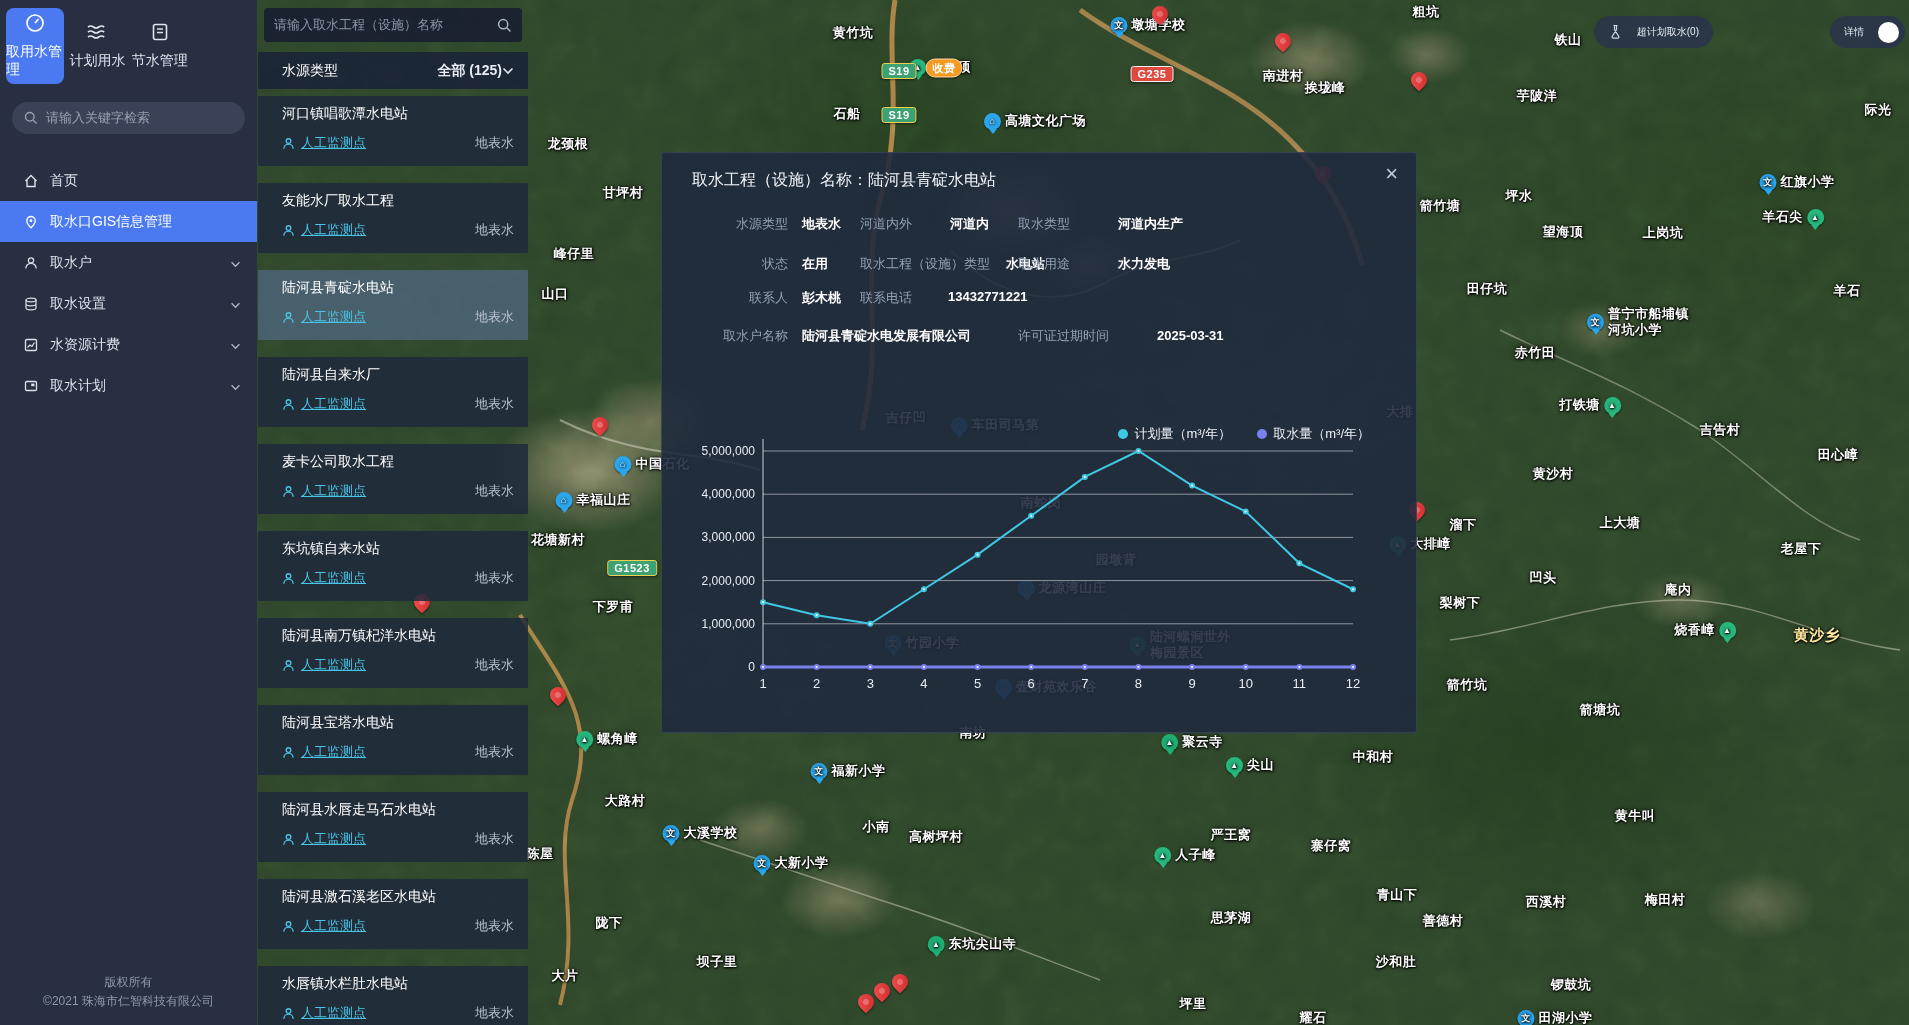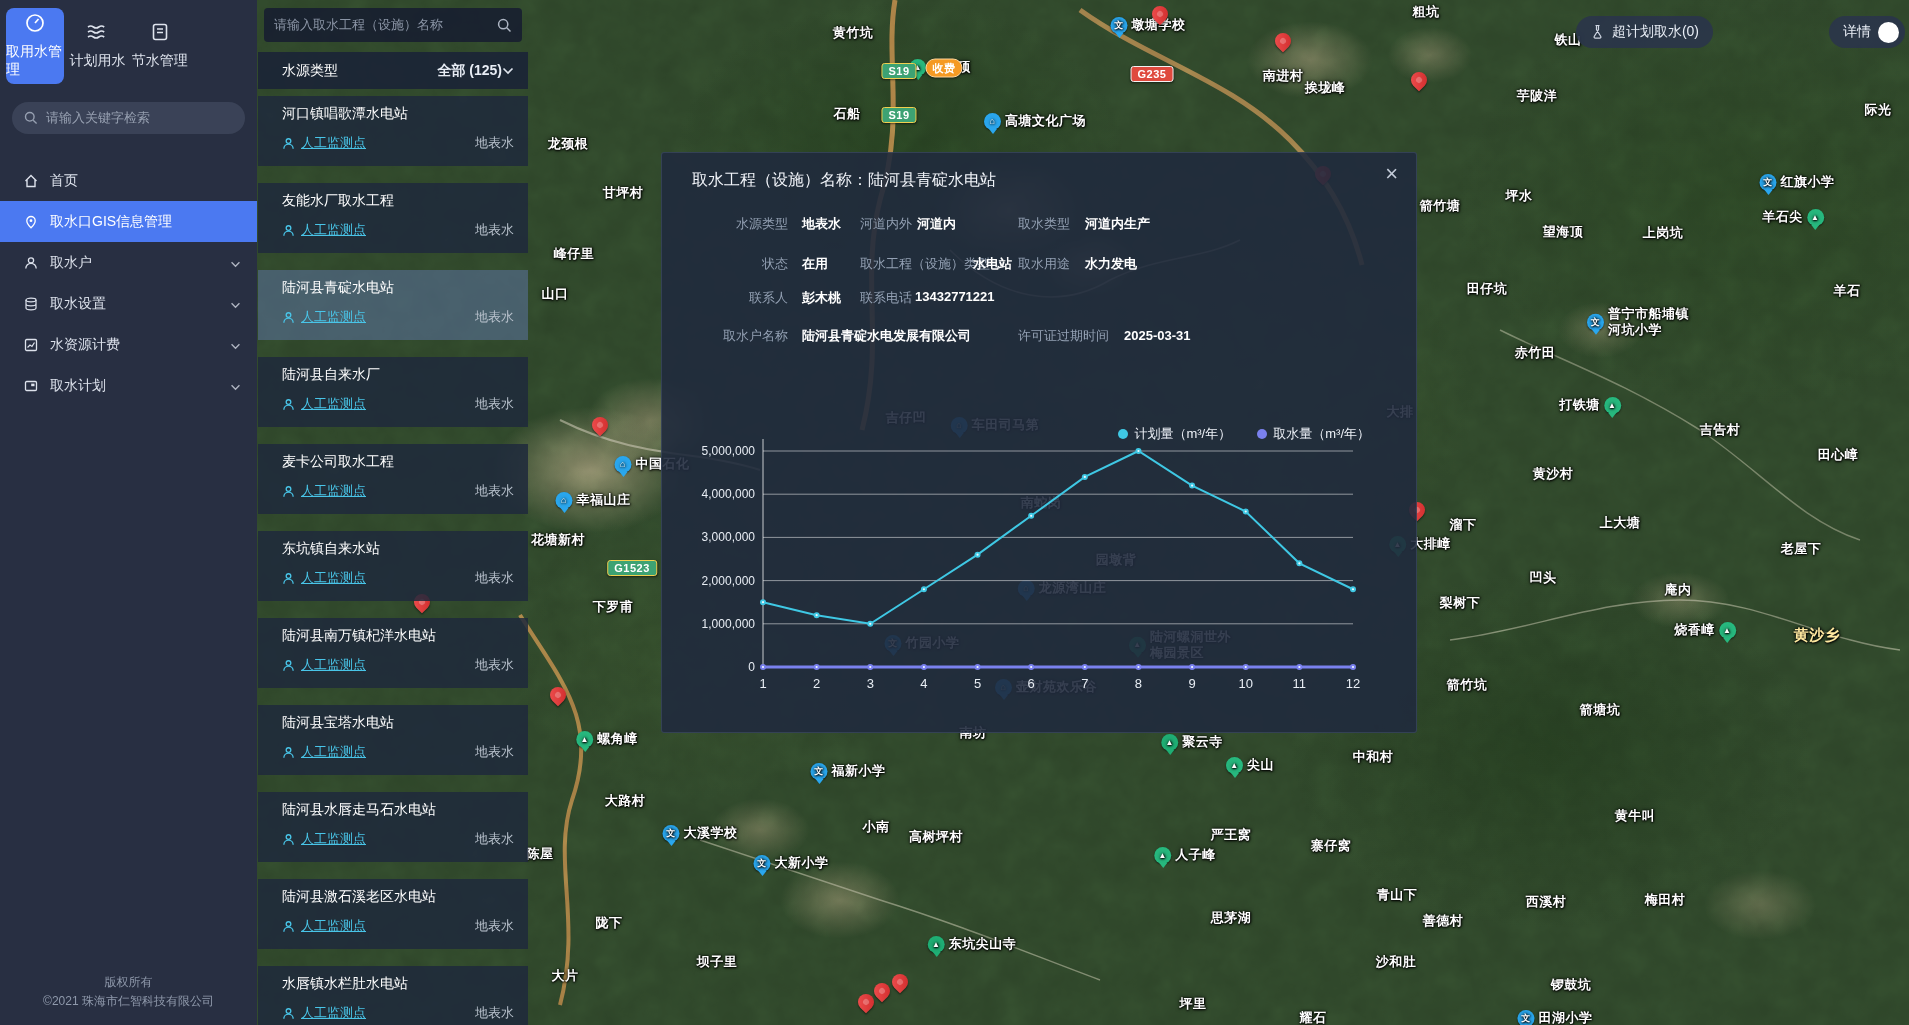--- a/index.html
+++ b/index.html
@@ -80,34 +80,34 @@
   .lp-items{position:absolute;left:0;top:96px;right:0;bottom:0;display:flex;flex-direction:column;gap:17px;overflow:hidden;}
   .lp-item{flex:0 0 70px;background:rgba(30,41,60,.85);padding:9px 14px 0 24px;cursor:pointer;}
   .lp-item.sel{background:rgba(88,112,152,.6);}
   .lp-item .t{color:#fff;font-size:14px;margin-bottom:11px;}
   .lp-item .r{display:flex;align-items:center;font-size:13px;}
   .lp-item .mon{color:#49c5e8;text-decoration:underline;margin-left:6px;}
   .lp-item .wt{margin-left:auto;color:#b9c2cd;}
 
   
   .pill{position:absolute;top:16px;height:32px;background:rgba(42,53,74,.92);border-radius:16px;z-index:40;
-    display:flex;align-items:center;gap:7px;color:#e9eef6;font-size:14px;padding:0 14px;cursor:pointer;}
+    display:flex;align-items:center;gap:14px;color:#e9eef6;font-size:10px;padding:0 14px;cursor:pointer;}
   .pill.overplan{right:196px;}
   .pill.detail{right:4px;padding-right:6px;text-align:right;}
   .knob{width:21px;height:21px;border-radius:50%;background:#fff;}
 
   
   .modal{position:absolute;left:661px;top:152px;width:756px;height:581px;background:rgba(32,42,61,.9);
     border:1px solid rgba(120,140,180,.22);border-radius:3px;z-index:30;color:#fff;}
   .m-title{position:absolute;left:30px;top:17px;font-size:16px;color:#f2f5fa;}
   .m-close{position:absolute;right:18px;top:10px;font-size:22px;color:#c3cbd8;cursor:pointer;line-height:1;}
   .frow{position:relative;display:flex;align-items:baseline;margin-left:16px;font-size:13px;}
   .r1{margin-top:62px;}.r2{margin-top:22px;}.r3{margin-top:16px;}.r4{margin-top:20px;}
   .fl{color:#93a0b3;}
-  .fv{color:#fff;font-weight:bold;}
+  .fv{color:#fff;font-weight:bold;margin-left:33px;}
   .fl.c1{width:110px;text-align:right;flex:0 0 auto;}
   .fv.c1{margin-left:14px;}
   .fl.c2{margin-left:0;position:absolute;left:182px;}
   .fv.c2a{position:absolute;left:239px;}
   .fv.c2b{position:absolute;left:295px;}
   .fv.c2c{position:absolute;left:237px;}
   .fp3{position:absolute;left:340px;display:flex;gap:15px;align-items:baseline;}
   .legend{position:absolute;top:272px;right:46px;display:flex;gap:26px;align-items:center;z-index:2;}
   .leg-item{display:flex;align-items:center;gap:6px;font-size:13px;color:#eef2f8;cursor:pointer;}
   .leg-dot{width:10px;height:10px;border-radius:50%;}

